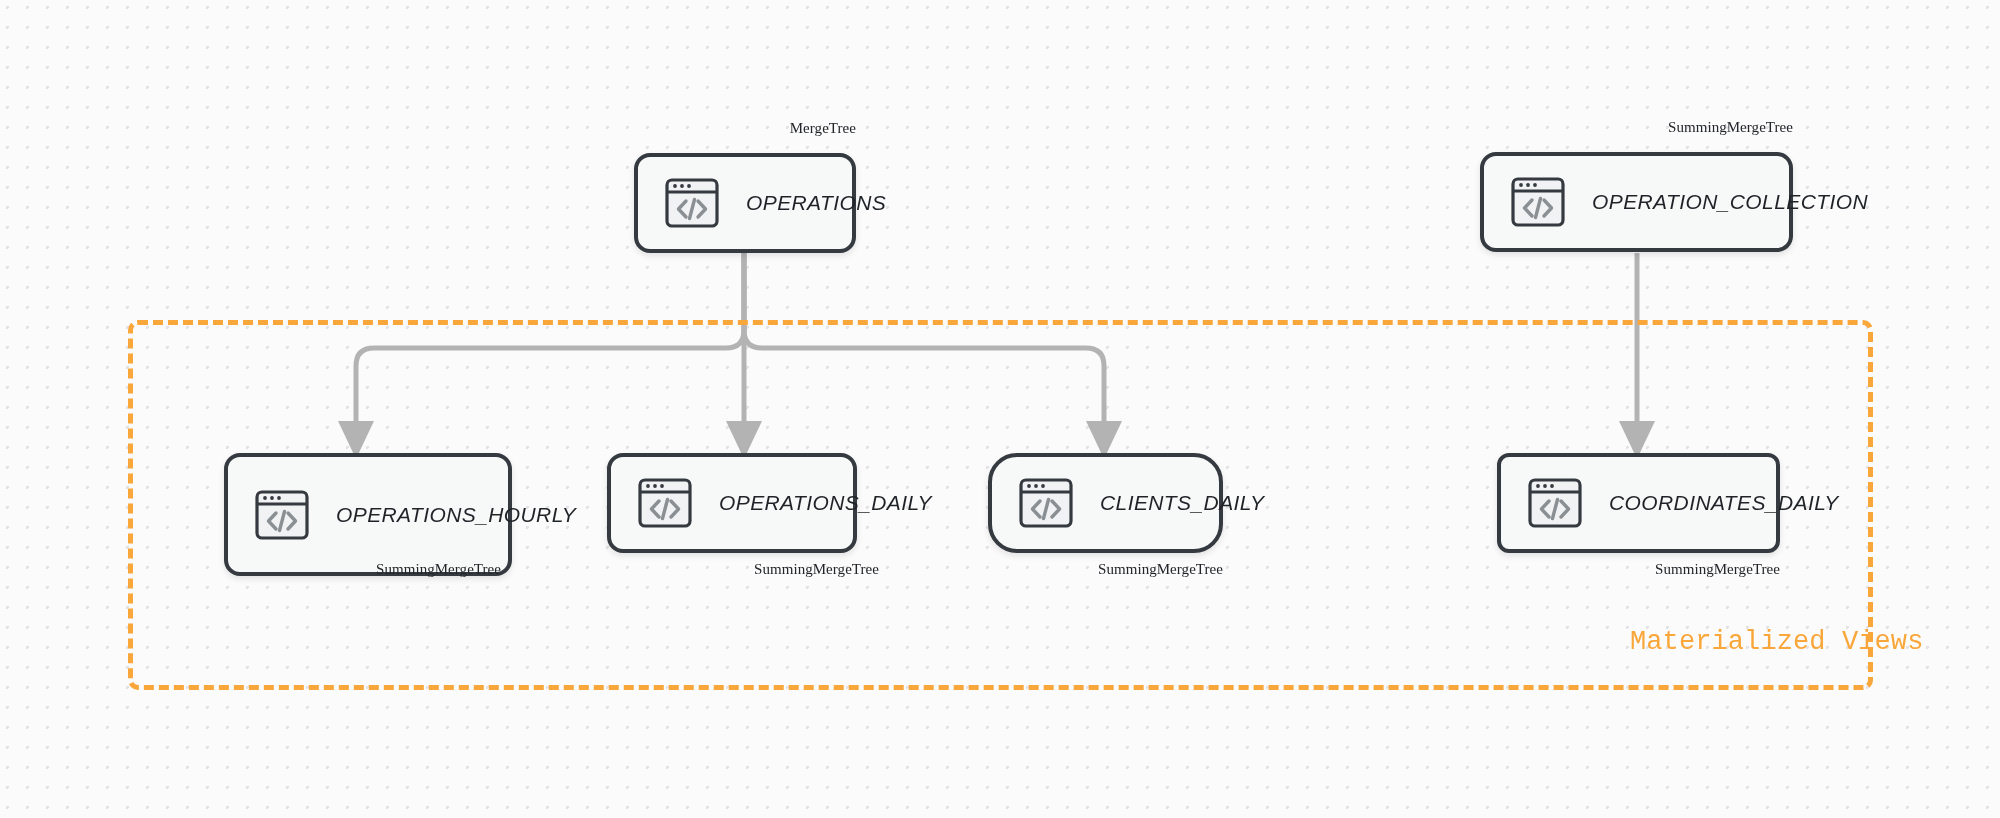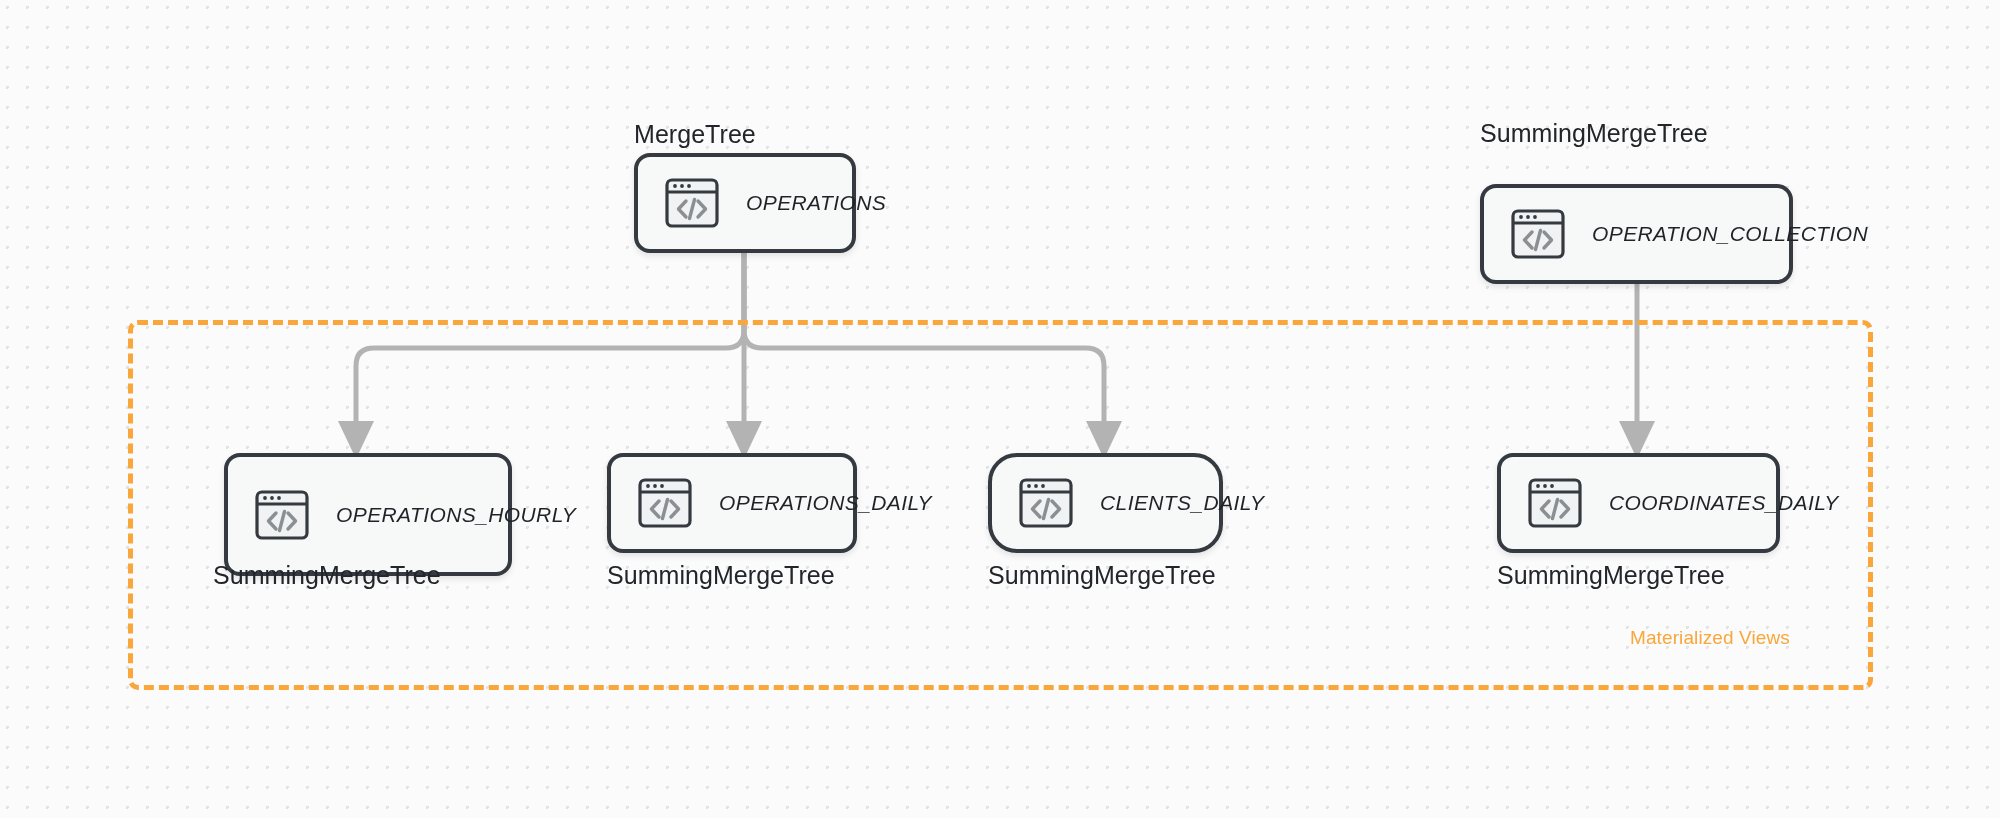--- a/index.html
+++ b/index.html
@@ -34,24 +34,25 @@
   
   .group-box {
     position: absolute;
     border: 5px dashed #f9a63a;
     border-radius: 10px;
     background: transparent;
   }
   .group-label {
     position: absolute;
     color: #f9a63a;
-    font-size: 19px;
+    font-size: 27px;
     font-weight: 400;
     white-space: nowrap;
     letter-spacing: 0.1px;
+    font-family: Liberation Mono, monospace;
   }
 
   
   .node {
     position: absolute;
     display: flex;
     align-items: center;
     background: #f7f8f8;
     border: 4px solid #343a40;
     border-radius: 16px;
@@ -71,25 +72,26 @@
     font-size: 21px;
     font-style: italic;
     color: #1f2328;
     letter-spacing: 0.4px;
     white-space: nowrap;
   }
 
   
   .engine-caption {
     position: absolute;
-    font-size: 25px;
+    font-size: 15px;
     color: #222529;
     white-space: nowrap;
-    text-align: left;
+    text-align: right;
     letter-spacing: 0.05px;
+    font-family: Liberation Serif, serif;
   }
 </style>
 </head>
 <body>
 
 <div id="canvas">
 
   <svg id="edges" viewBox="0 0 2000 818" width="2000" height="818">
     <defs>
       <marker id="arrowhead" markerWidth="9" markerHeight="8" refX="3.2" refY="4" orient="auto" markerUnits="strokeWidth">
@@ -118,21 +120,21 @@
       <circle cx="18" cy="11" r="1.9" fill="#343a40"></circle>
       <circle cx="25" cy="11" r="1.9" fill="#343a40"></circle>
       <path d="M22 26 L14.5 34 L22 42" stroke="#8a8f94" stroke-width="3.4" fill="none" stroke-linecap="round" stroke-linejoin="round"></path>
       <path d="M34 26 L41.5 34 L34 42" stroke="#8a8f94" stroke-width="3.4" fill="none" stroke-linecap="round" stroke-linejoin="round"></path>
       <path d="M30.5 24.5 L25.5 43.5" stroke="#8a8f94" stroke-width="3.4" fill="none" stroke-linecap="round"></path>
     </svg>
     <span class="node-label">OPERATIONS</span>
   </div>
 
   <div class="engine-caption" style="left:1480px; top:119px; width:313px;">SummingMergeTree</div>
-  <div class="node" style="left:1480px; top:152px; width:313px; height:100px;margin-top:32px;">
+  <div class="node" style="left:1480px; top:152px; width:313px; height:100px;">
     <svg class="node-icon" viewBox="0 0 56 56">
       <rect x="3" y="5" width="50" height="46" rx="5" ry="5" fill="#f1f2f3" stroke="#343a40" stroke-width="3.2"></rect>
       <path d="M3 17 H53" stroke="#343a40" stroke-width="3.2" fill="none"></path>
       <circle cx="11" cy="11" r="1.9" fill="#343a40"></circle>
       <circle cx="18" cy="11" r="1.9" fill="#343a40"></circle>
       <circle cx="25" cy="11" r="1.9" fill="#343a40"></circle>
       <path d="M22 26 L14.5 34 L22 42" stroke="#8a8f94" stroke-width="3.4" fill="none" stroke-linecap="round" stroke-linejoin="round"></path>
       <path d="M34 26 L41.5 34 L34 42" stroke="#8a8f94" stroke-width="3.4" fill="none" stroke-linecap="round" stroke-linejoin="round"></path>
       <path d="M30.5 24.5 L25.5 43.5" stroke="#8a8f94" stroke-width="3.4" fill="none" stroke-linecap="round"></path>
     </svg>
@@ -177,21 +179,21 @@
       <circle cx="18" cy="11" r="1.9" fill="#343a40"></circle>
       <circle cx="25" cy="11" r="1.9" fill="#343a40"></circle>
       <path d="M22 26 L14.5 34 L22 42" stroke="#8a8f94" stroke-width="3.4" fill="none" stroke-linecap="round" stroke-linejoin="round"></path>
       <path d="M34 26 L41.5 34 L34 42" stroke="#8a8f94" stroke-width="3.4" fill="none" stroke-linecap="round" stroke-linejoin="round"></path>
       <path d="M30.5 24.5 L25.5 43.5" stroke="#8a8f94" stroke-width="3.4" fill="none" stroke-linecap="round"></path>
     </svg>
     <span class="node-label">CLIENTS_DAILY</span>
   </div>
   <div class="engine-caption" style="left:988px; top:561px; width:235px;">SummingMergeTree</div>
 
-  <div class="node" style="left:1497px; top:453px; width:283px; height:100px;">
+  <div class="node" style="left:1497px; top:453px; width:283px; height:100px;border-radius:12px;">
     <svg class="node-icon" viewBox="0 0 56 56">
       <rect x="3" y="5" width="50" height="46" rx="5" ry="5" fill="#f1f2f3" stroke="#343a40" stroke-width="3.2"></rect>
       <path d="M3 17 H53" stroke="#343a40" stroke-width="3.2" fill="none"></path>
       <circle cx="11" cy="11" r="1.9" fill="#343a40"></circle>
       <circle cx="18" cy="11" r="1.9" fill="#343a40"></circle>
       <circle cx="25" cy="11" r="1.9" fill="#343a40"></circle>
       <path d="M22 26 L14.5 34 L22 42" stroke="#8a8f94" stroke-width="3.4" fill="none" stroke-linecap="round" stroke-linejoin="round"></path>
       <path d="M34 26 L41.5 34 L34 42" stroke="#8a8f94" stroke-width="3.4" fill="none" stroke-linecap="round" stroke-linejoin="round"></path>
       <path d="M30.5 24.5 L25.5 43.5" stroke="#8a8f94" stroke-width="3.4" fill="none" stroke-linecap="round"></path>
     </svg>

